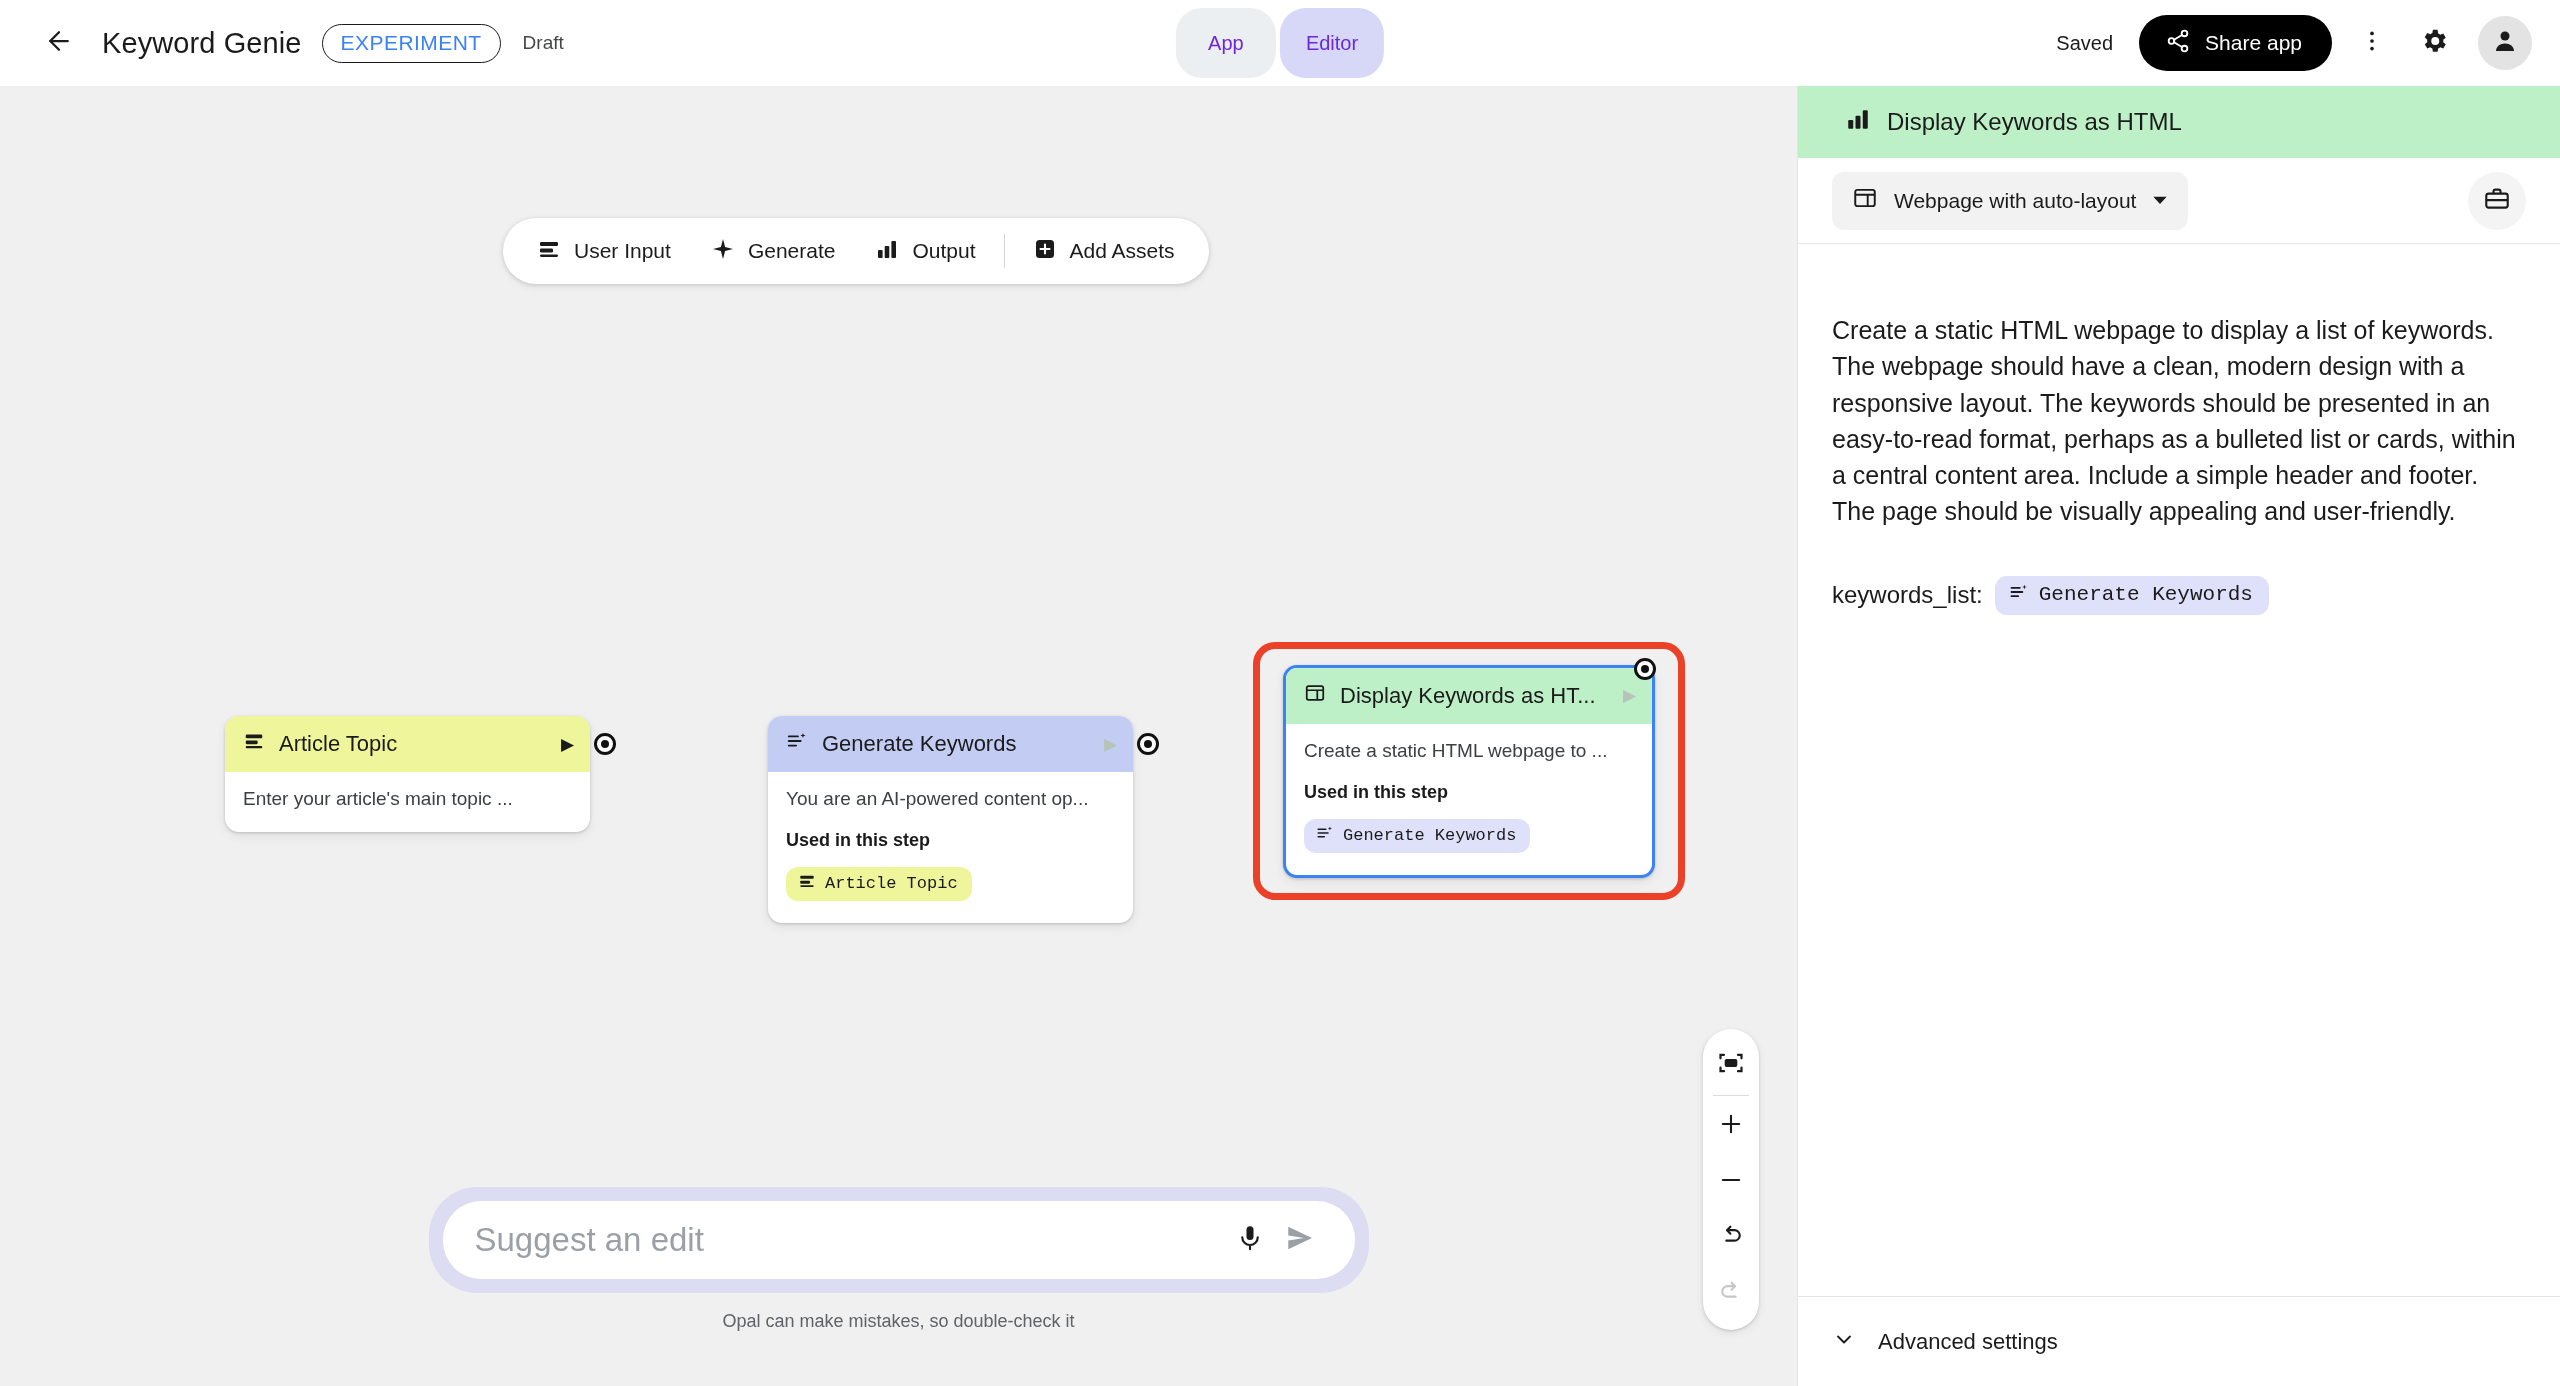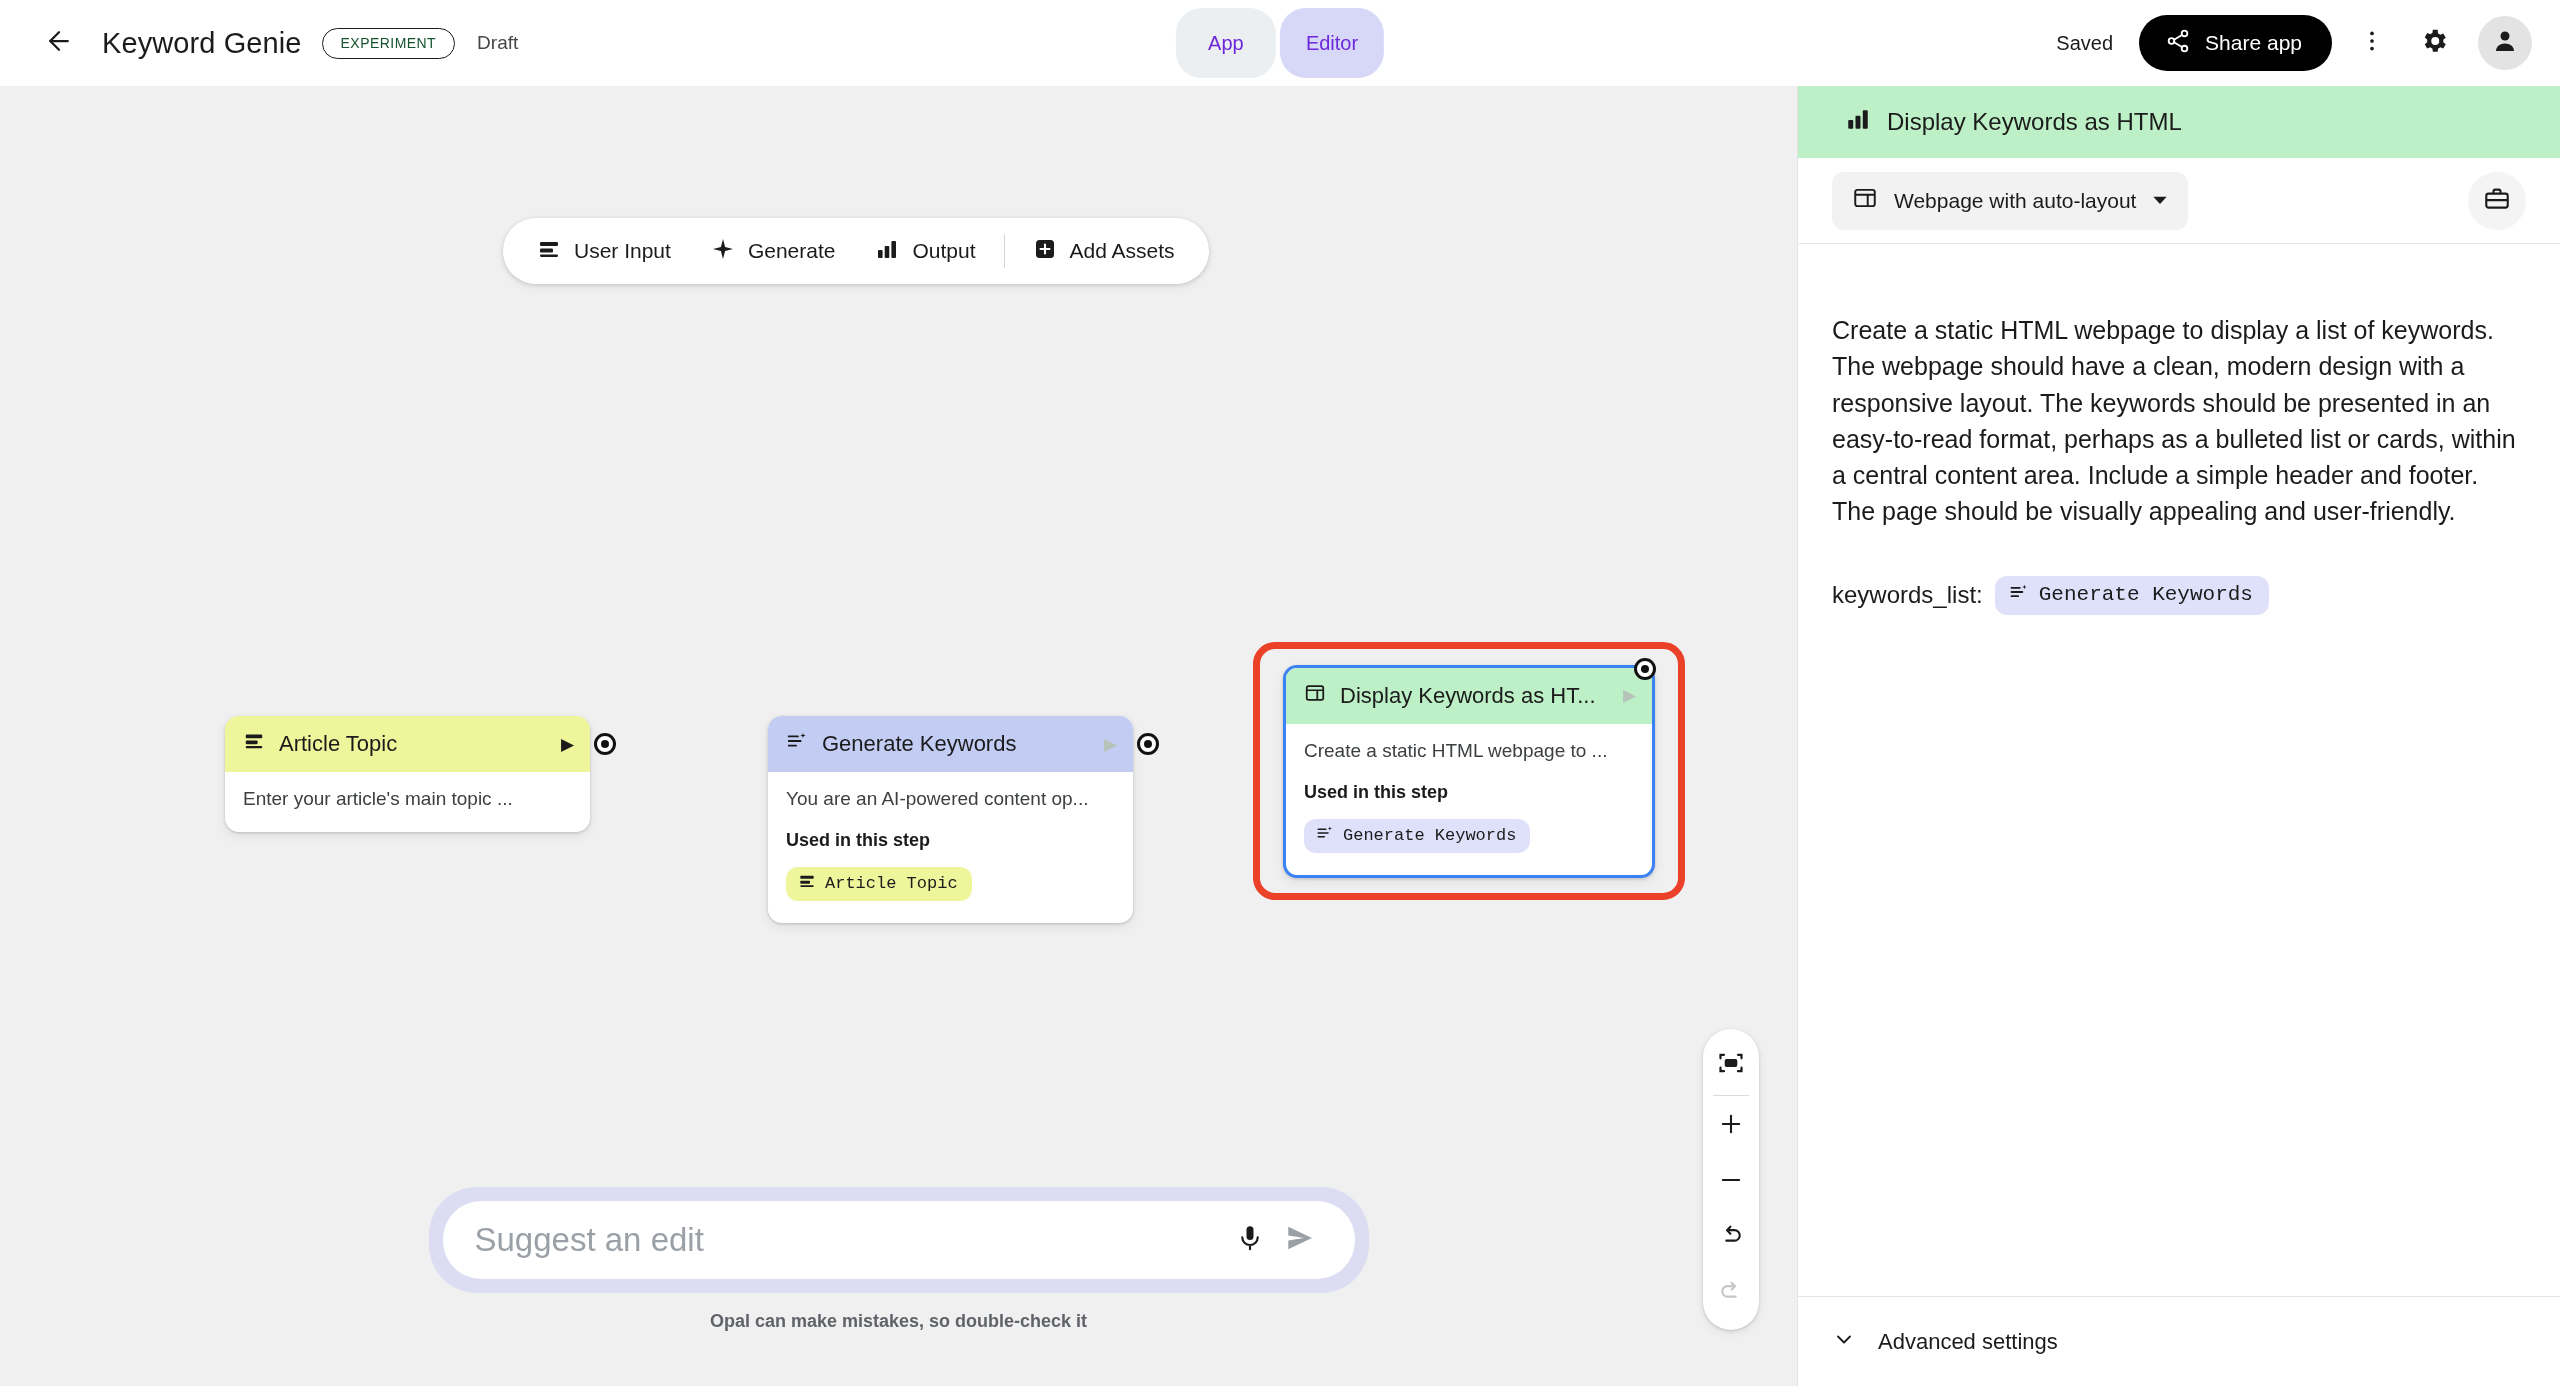--- a/index.html
+++ b/index.html
@@ -22,22 +22,22 @@
     width: 50px; height: 50px; border-radius: 50%;
     display: flex; align-items: center; justify-content: center;
     cursor: pointer; flex: 0 0 auto;
   }
   .app-title {
     font-size: 29px; font-weight: 400; color: #1b1b1b;
     margin-left: 18px; letter-spacing: .1px; white-space: nowrap;
   }
   .exp-badge {
     margin-left: 20px; border: 1.6px solid #1b1b1b; border-radius: 20px;
-    padding: 6px 18px 7px; font-size: 14px; letter-spacing: .45px;
-    color: #14532d; white-space: nowrap; cursor: pointer;
+    padding: 6px 18px 7px; font-size: 21px; letter-spacing: .45px;
+    color: #3b82f6; white-space: nowrap; cursor: pointer;
   }
   .draft-label { margin-left: 22px; font-size: 19px; color: #444746; }
 
   .seg-wrap {
     position: absolute; left: 50%; top: 50%; transform: translate(-50%,-50%);
     display: flex; gap: 4px; background: transparent;
   }
   .seg {
     min-width: 100px; height: 70px; border-radius: 26px;
     display: flex; align-items: center; justify-content: center;
@@ -165,21 +165,21 @@
   .composer {
     background: #fff; border-radius: 38px; height: 78px;
     display: flex; align-items: center; padding: 0 30px 0 32px;
   }
   .composer input {
     flex: 1; border: none; outline: none; font-size: 33px; color: #1b1b1b;
     font-family: "Liberation Sans", sans-serif; background: transparent;
   }
   .composer input::placeholder { color: #9aa0a6; }
   .composer .ci { width: 50px; height: 50px; display:flex; align-items:center; justify-content:center; cursor:pointer; }
-  .disclaimer { margin-top: 18px; font-size: 18px; color: #5f6368; font-weight: bold; }
+  .disclaimer { margin-top: 18px; font-size: 18px; color: #5f6368; }
 
   
   .panel {
     flex: 0 0 763px; width: 763px; background: #fff;
     border-left: 1px solid #e4e4e4; display: flex; flex-direction: column;
   }
   .panel-tabs {
     height: 96px; display: flex; align-items: center; justify-content: center; gap: 8px;
   }
   .ptab {

